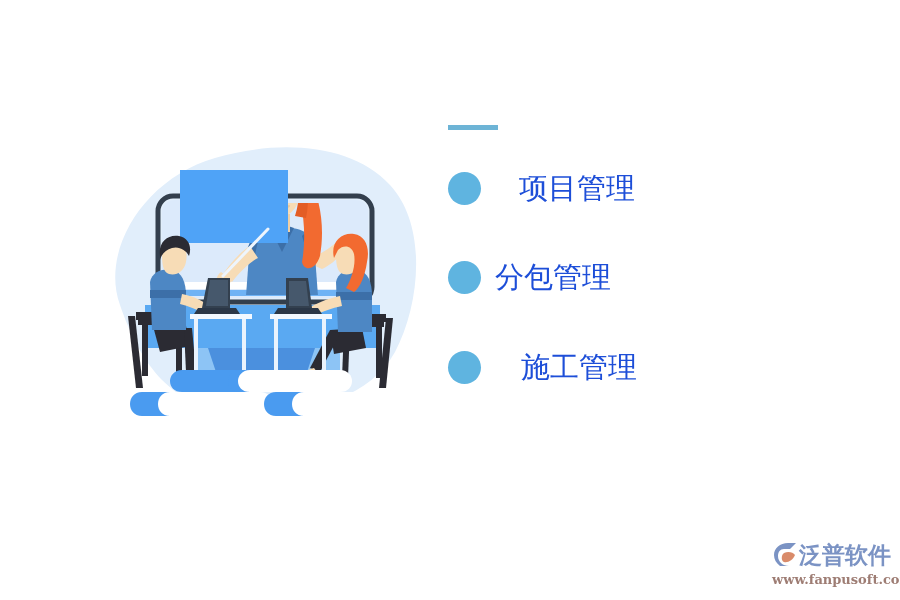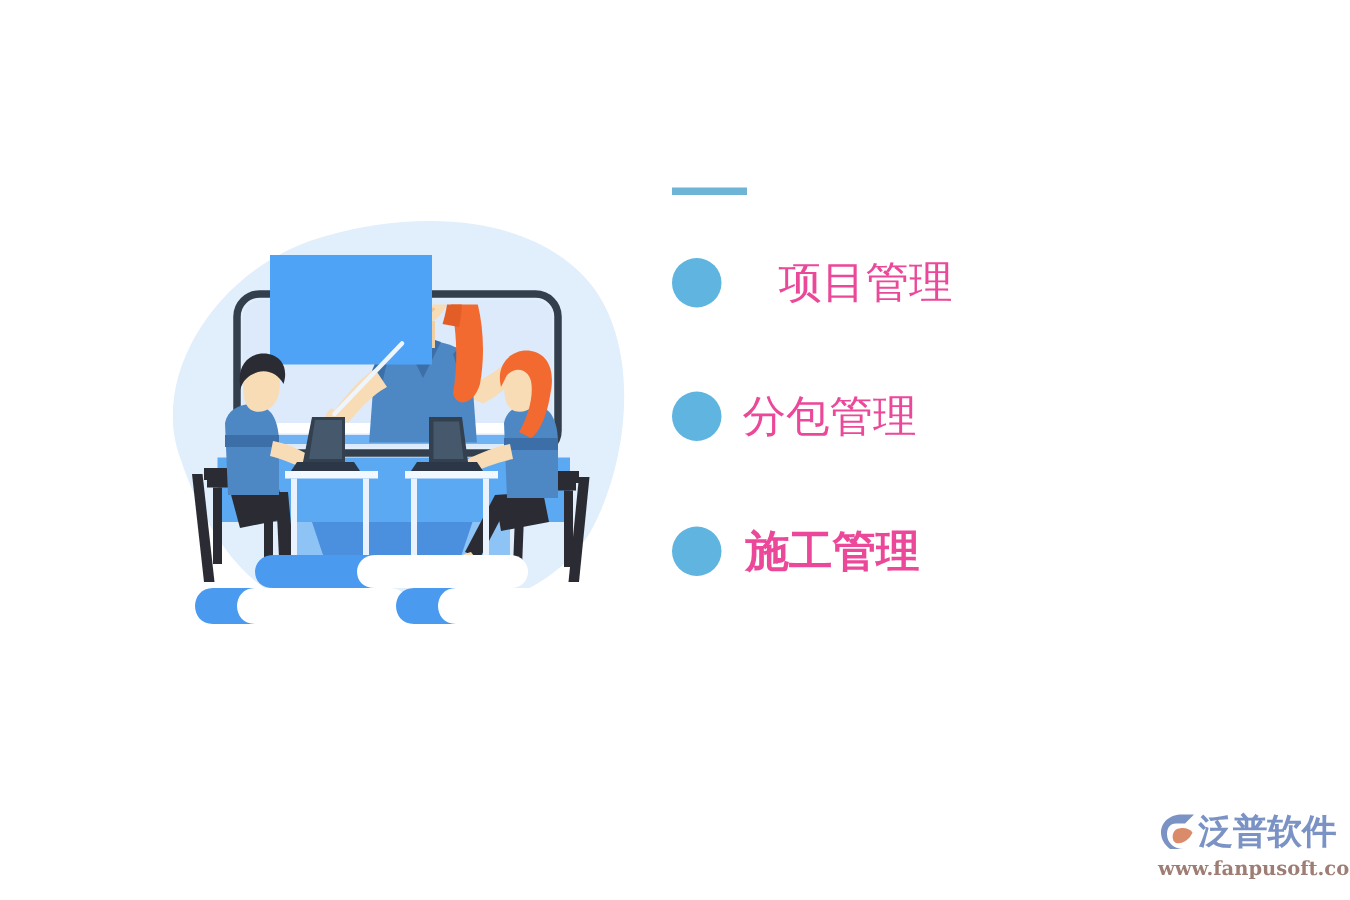--- a/index.html
+++ b/index.html
@@ -64,27 +64,27 @@
     height: 33px;
     border-radius: 50%;
     background: #5fb4e0;
     flex: 0 0 auto;
     display: block;
   }
   .feature-label {
     font-family: "DejaVu Sans", "Liberation Sans", sans-serif;
     font-size: 29px;
     line-height: 1;
-    color: #ec4899;
+    color: #1d4ed8;
     white-space: nowrap;
     font-weight: 400;
   }
   .feature-row.r1 .feature-label { margin-left: 38px; }
   .feature-row.r2 .feature-label { margin-left: 14px; }
-  .feature-row.r3 .feature-label { margin-left: 16px; font-weight: bold; }
+  .feature-row.r3 .feature-label { margin-left: 40px; }
 
   
   .logo {
     position: absolute;
     left: 770px;
     top: 540px;
     width: 122px;
     height: 50px;
   }
   .logo-row {

